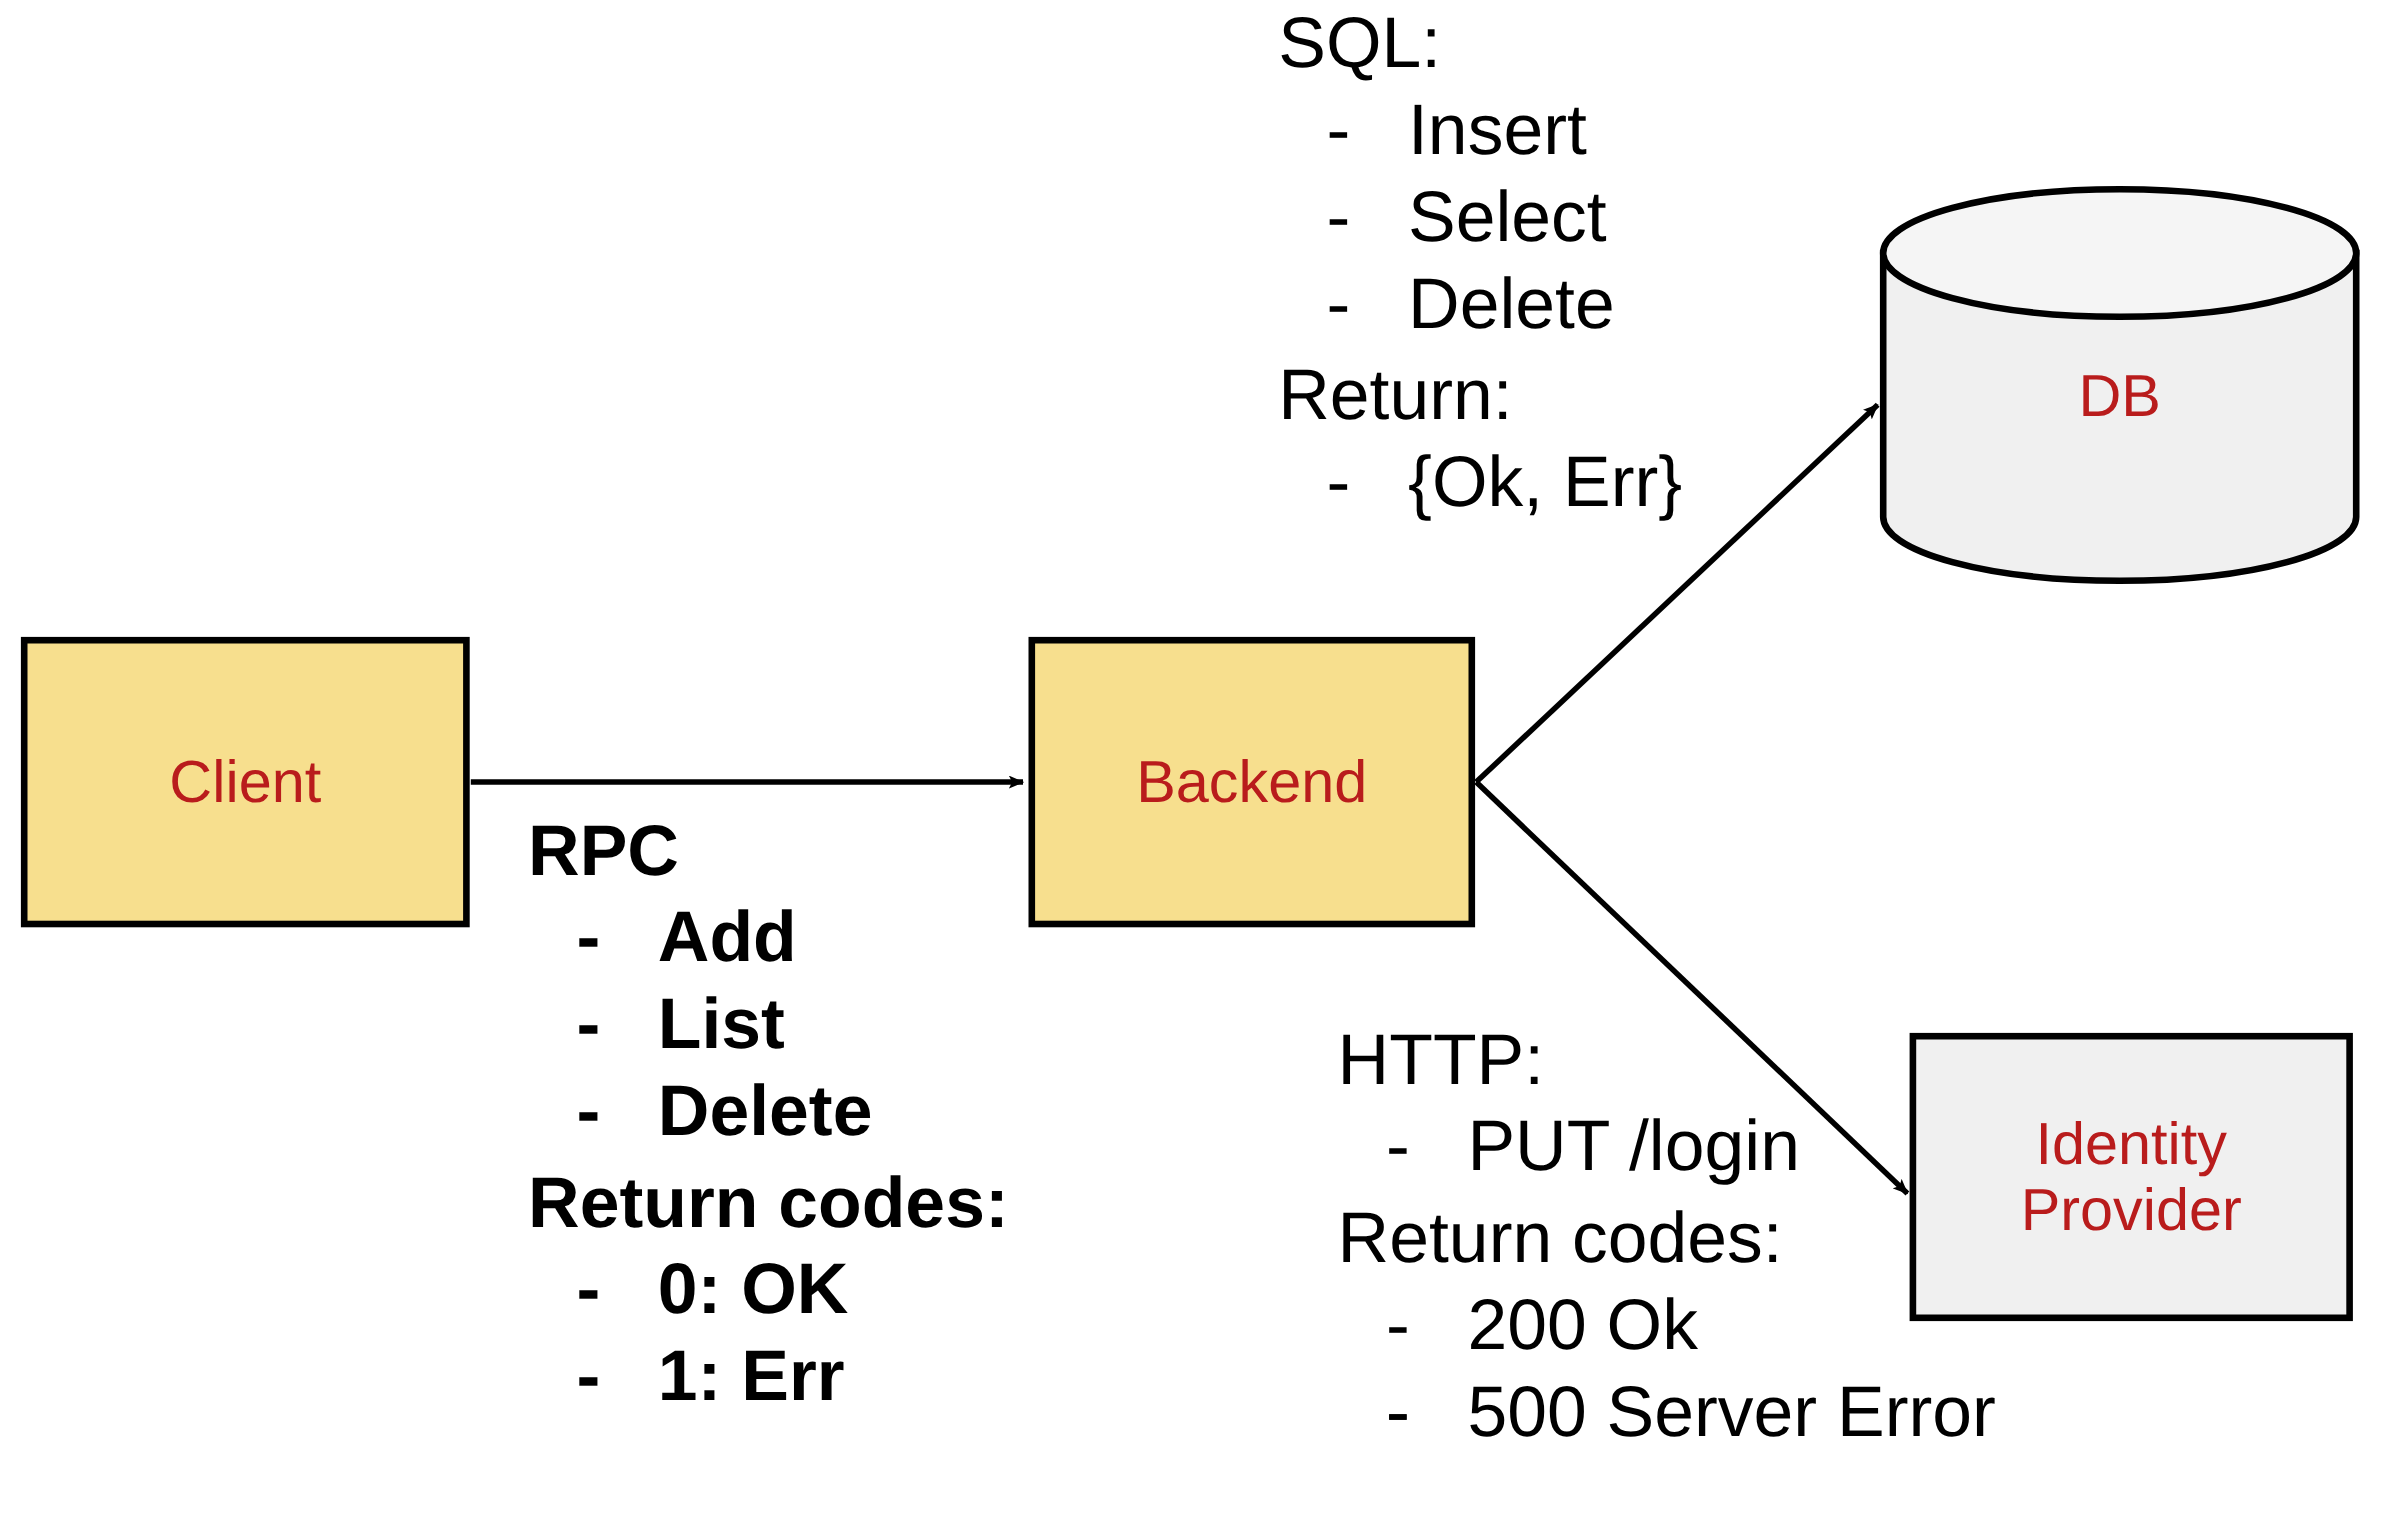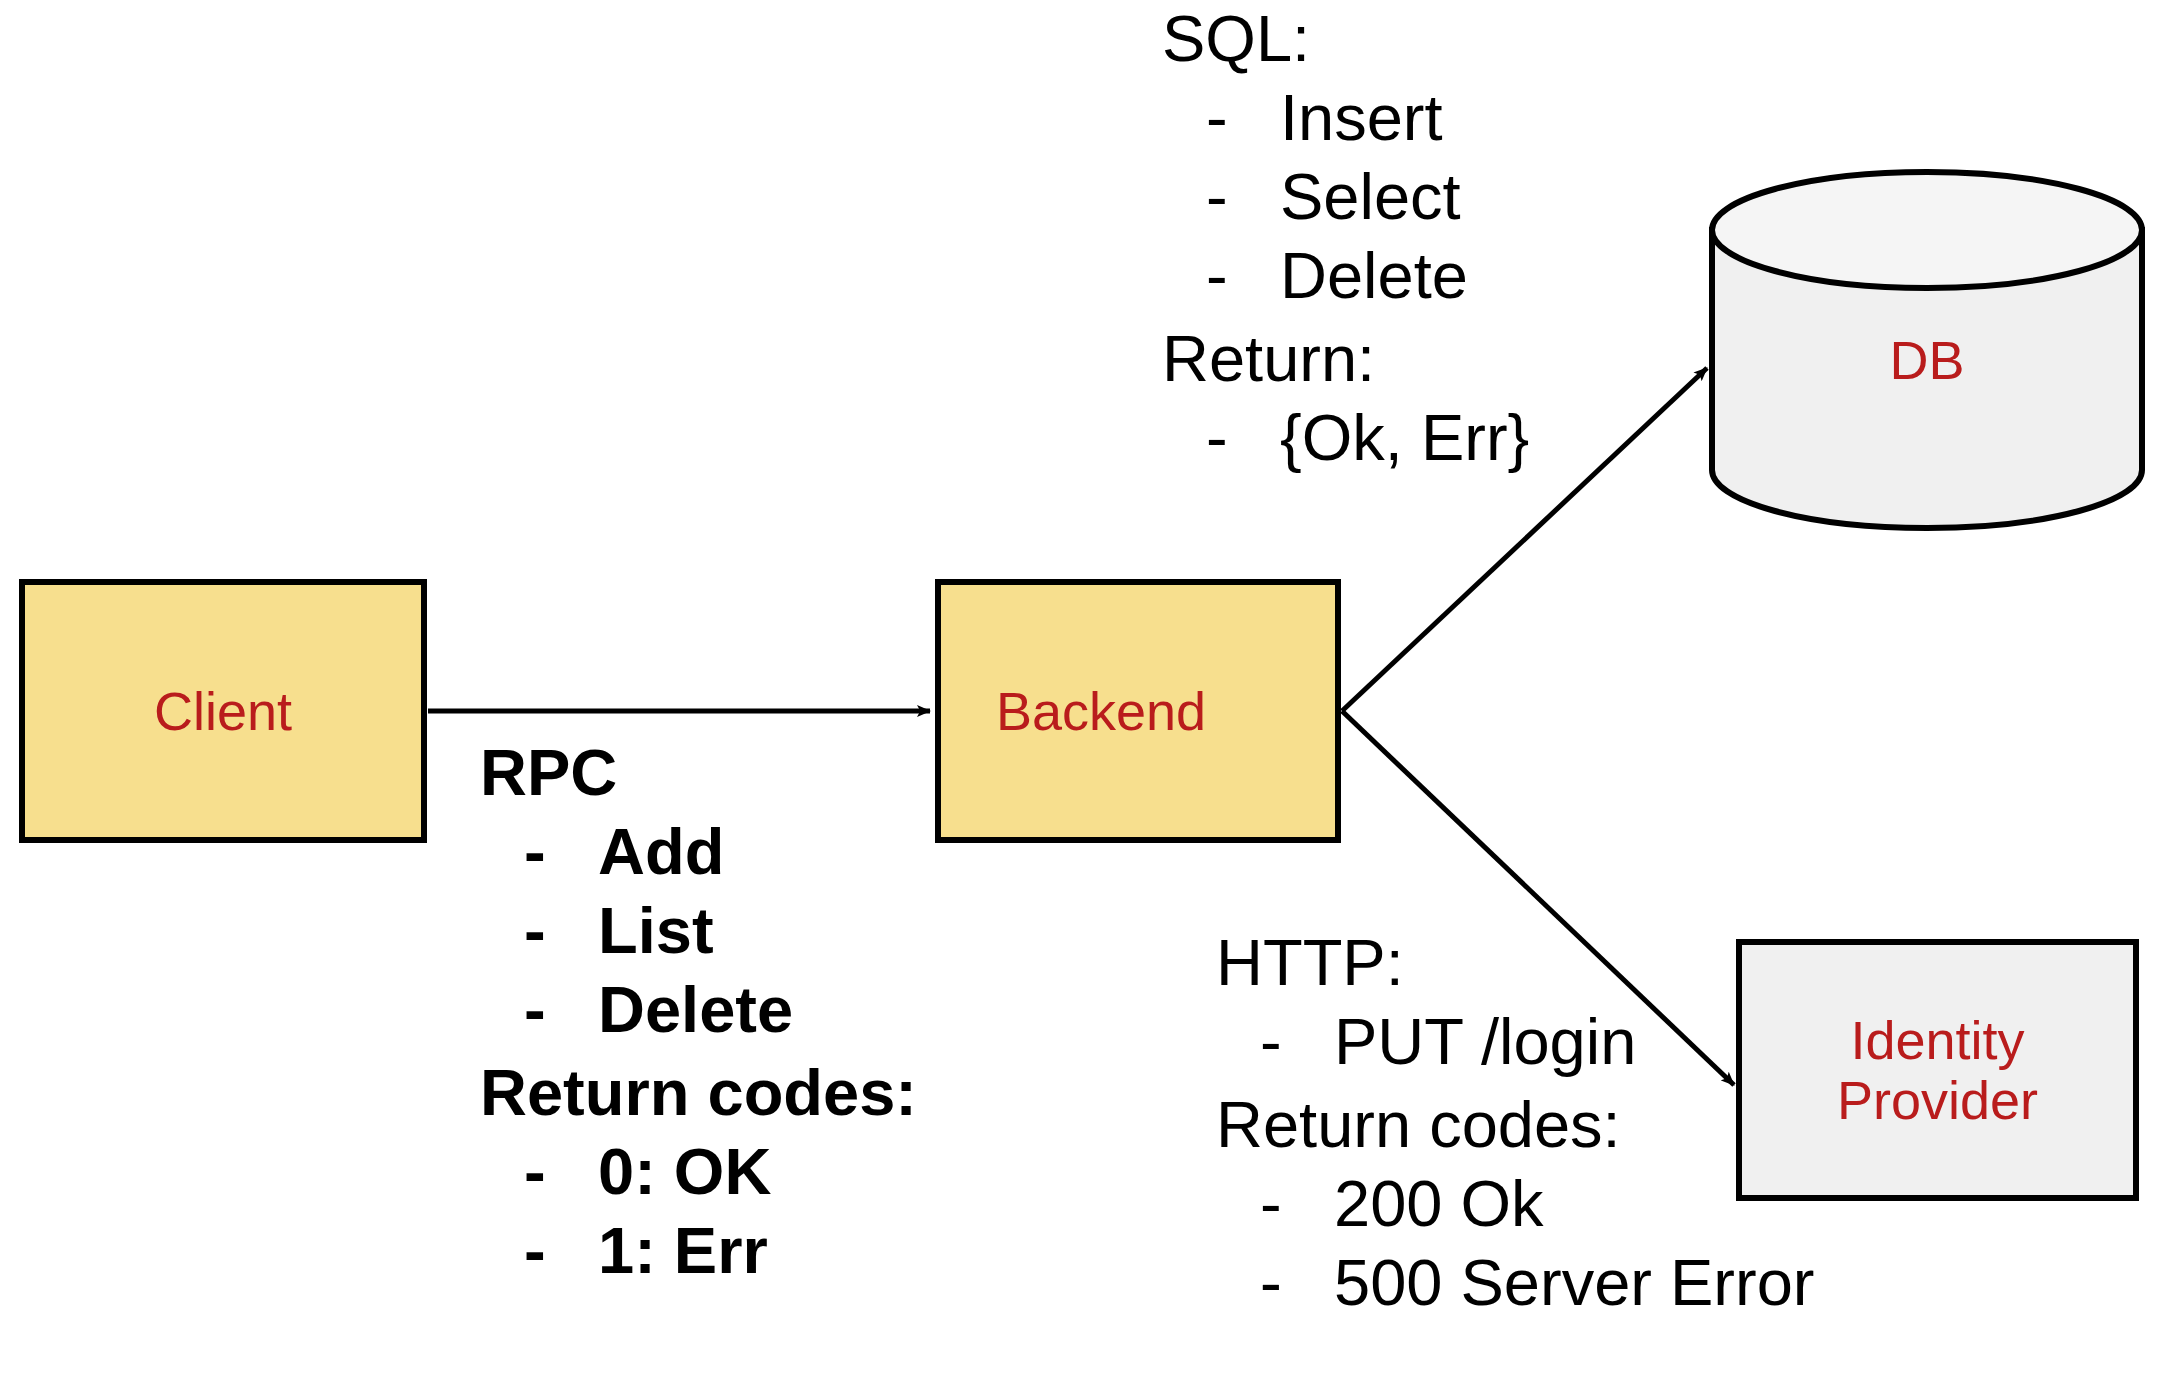--- a/index.html
+++ b/index.html
@@ -92,21 +92,21 @@
 
     <line x1="428" y1="711" x2="930" y2="711" stroke="#000000" stroke-width="5" marker-end="url(#arrowThin)"></line>
 
     <line x1="1342" y1="711" x2="1707" y2="368" stroke="#000000" stroke-width="5" marker-end="url(#arrowThin)"></line>
 
     <line x1="1342" y1="711" x2="1734" y2="1085" stroke="#000000" stroke-width="5" marker-end="url(#arrowThin)"></line>
   </svg>
 
   <div class="node-label" style="left:22px; top:582px; width:402px; height:258px;">Client</div>
 
-  <div class="node-label" style="left:901px; top:582px; width:400px; height:258px;">Backend</div>
+  <div class="node-label" style="left:938px; top:582px; width:400px; height:258px;">Backend</div>
 
   <div class="node-label" style="left:1712px; top:300px; width:430px; height:120px;">DB</div>
 
   <div class="node-label" style="left:1739px; top:942px; width:397px; height:256px;">Identity
 Provider</div>
 
   <div class="annotation" style="left:480px; top:740px;font-weight:bold;">
     <span class="ann-head">RPC</span>
 
     <span class="ann-item">

